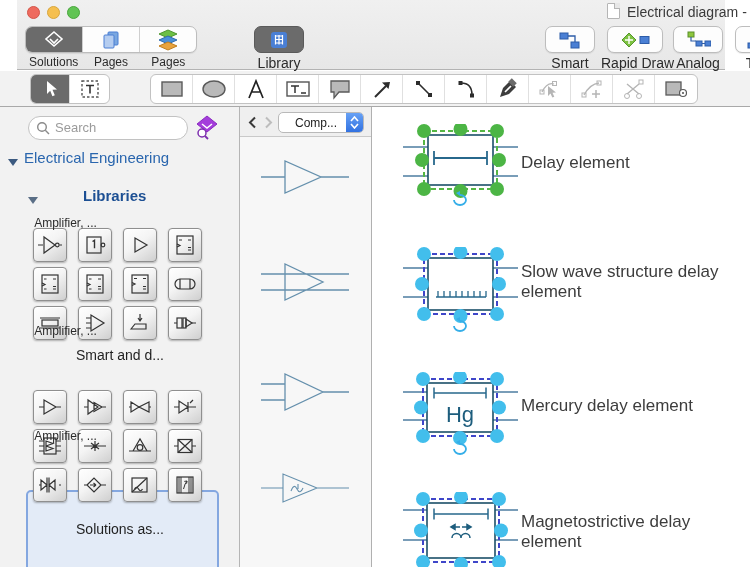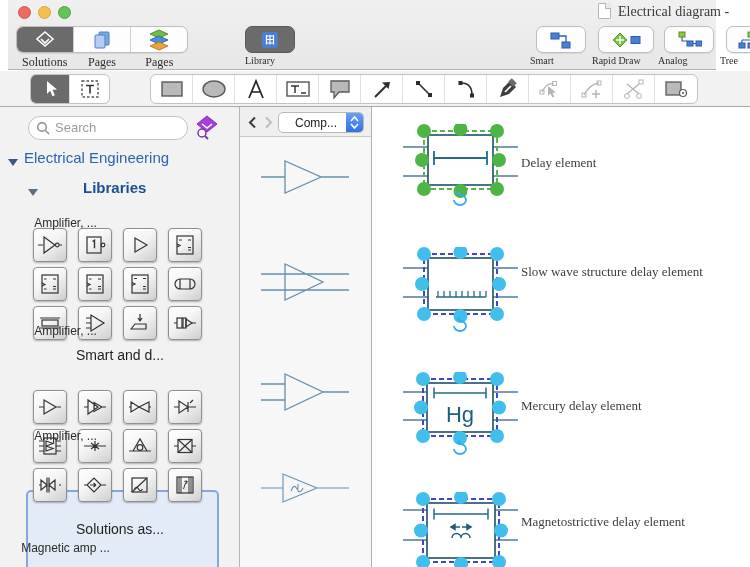--- a/index.html
+++ b/index.html
@@ -1,22 +1,22 @@
 <!DOCTYPE html>
 <html><head>
 <meta charset="utf-8">
 <style>
   * { margin:0; padding:0; box-sizing:border-box; }
   html,body { width:750px; height:567px; overflow:hidden; }
   body { font-family:"Liberation Sans",sans-serif; background:#fff; }
   #app { position:relative; width:750px; height:567px; overflow:hidden; background:#fff; }
 
   
-  .topchrome { position:absolute; left:8px; top:0; width:708px; height:70px;
-               background:linear-gradient(#f0f0f0,#e7e7e7); border-bottom:1px solid #b3b3b3;font-family:Liberation Serif, serif; }
+  .topchrome { position:absolute; left:17px; top:0; width:708px; height:70px;
+               background:linear-gradient(#f0f0f0,#e7e7e7); border-bottom:1px solid #b3b3b3; }
   .tlight { position:absolute; top:6px; width:13px; height:13px; border-radius:50%; }
   .tl-red    { left:10px; background:#ee6a5e; border:1px solid #d45549; }
   .tl-yellow { left:30px; background:#f5bf4f; border:1px solid #d9a63c; }
   .tl-green  { left:50px; background:#61c454; border:1px solid #49a63d; }
   .doc-icon { position:absolute; left:590px; top:3px; width:13px; height:16px; background:#fff;
               border:1px solid #b5b5b5; border-radius:1px; }
   .doc-icon:after { content:""; position:absolute; right:-1px; top:-1px; width:5px; height:5px;
               background:#e7e7e7; border-left:1px solid #b5b5b5; border-bottom:1px solid #b5b5b5; }
   .win-title { position:absolute; left:610px; top:4px; font-size:14px; color:#3a3a3a; white-space:nowrap; }
 
@@ -26,21 +26,21 @@
   .seg { flex:1; display:flex; align-items:center; justify-content:center; border-right:1px solid #cfcfcf; }
   .seg:last-child { border-right:none; }
   .seg.dark { background:#6b6b6b; }
   .seg-labels { position:absolute; left:8px; top:55px; width:172px; display:flex; }
   .seg-labels span { flex:1; text-align:center; font-size:12px; color:#2b2b2b; }
 
   .sq-btn { position:absolute; top:26px; height:27px; border-radius:7px; display:flex;
             align-items:center; justify-content:center; }
   .sq-btn.dark { background:#6b6b6b; border:1px solid #5a5a5a; }
   .sq-btn.light { background:#fdfdfd; border:1px solid #bdbdbd; box-shadow:0 1px 1px rgba(0,0,0,.08); }
-  .btn-label { position:absolute; top:55px; font-size:10px; color:#2b2b2b; white-space:nowrap; }
+  .btn-label { position:absolute; top:55px; font-size:14px; color:#2b2b2b; text-align:center; white-space:nowrap; }
 
   
   .toolbar2 { position:absolute; left:0; top:71px; width:750px; height:36px; background:#f2f2f2;
               border-bottom:1px solid #a9a9a9; }
   .tool-group { position:absolute; top:3px; height:30px; background:#fff; border:1px solid #c2c2c2;
                 border-radius:6px; display:flex; overflow:hidden; }
   .tool-cell { width:42px; height:28px; display:flex; align-items:center; justify-content:center;
                border-right:1px solid #e0e0e0; }
   .tool-cell:last-child { border-right:none; }
   .tool-cell.dark { background:#6b6b6b; }
@@ -83,21 +83,21 @@
   .dropdown .dd-text { flex:1; font-size:12px; color:#222; padding-left:16px; white-space:nowrap; }
   .dd-stepper { width:17px; height:21px; background:linear-gradient(#6aa4f6,#2f6fe0); border-radius:0 4px 4px 0;
                 display:flex; flex-direction:column; align-items:center; justify-content:center; gap:1px; }
   .mid-item-label { position:absolute; left:0; width:131px; text-align:center; font-size:12px; color:#2b2b2b; }
   .mid-sym { position:absolute; left:261px; }
   .mid-sym svg, .mid-sym { stroke:none; }
 
   
   .canvas { position:absolute; left:372px; top:107px; width:378px; height:460px; background:#fff; }
   .el-svg { position:absolute; }
-  .el-label { position:absolute; font-family:Liberation Serif, serif; font-size:13px; color:#3d3d3d;
+  .el-label { position:absolute; font-family:Liberation Sans, sans-serif; font-size:17px; color:#3d3d3d;
               line-height:20px; }
 </style>
 </head>
 <body>
 
 <div id="app">
 
   <div class="topchrome">
     <span class="tlight tl-red"></span>
     <span class="tlight tl-yellow"></span>
@@ -295,21 +295,21 @@
       <path d="M13,2 L23,10 L13,18 L3,10 Z" fill="#a43ddb" stroke="#8a2cc0"></path>
       <path d="M8,10 L13,14 L18,10" fill="none" stroke="#fff" stroke-width="1.5"></path>
       <circle cx="8" cy="19" r="4" fill="#fff" stroke="#7d2fae" stroke-width="1.5"></circle>
       <path d="M11,22 L14,25" stroke="#7d2fae" stroke-width="1.8"></path>
     </svg>
 
     <div class="tree-row" style="left:8px;top:42px;">
       <span class="disc"></span>
       <span class="tree-root-label">Electrical Engineering</span>
     </div>
-    <div class="tree-row" style="left:28px;top:72px;gap:45px;">
+    <div class="tree-row" style="left:28px;top:80px;gap:45px;">
       <span class="disc" style="border-top-color:#5a6e86;"></span>
       <span class="tree-child-label">Libraries</span>
     </div>
 
     <div class="libgrid" style="left:33px;top:121px;">
       <div class="libcell">
           <svg width="26" height="26" viewBox="0 0 26 26">
             <path d="M1,13 h5 M7,5 L7,21 L18,13 Z M22.5,13 h2.5"></path>
             <circle cx="20.3" cy="13" r="1.8"></circle>
           </svg>
@@ -499,21 +499,20 @@
       <path d="M0,14 h24 M0,30 h24 M24,4 L24,40 L62,22 Z M62,22 h26"></path>
     </g>
   </svg>
   <div class="mid-item-label" style="top:429px;">Amplifier,  ...</div>
 
   <svg class="mid-sym" style="top:466px;" width="90" height="44" viewBox="0 0 90 44">
     <g fill="none" stroke="#6590ad" stroke-width="1.3">
       <path d="M0,22 h22 M22,8 L22,36 L56,22 Z M56,22 h32 M30,25 q3,-8 6,-2 q3,6 6,-1 M37,18 v5" stroke-width="1.1"></path>
     </g>
   </svg>
-  <div class="mid-item-label" style="top:541px;">Magnetic amp ...</div>
 
   <div class="canvas"></div>
 
   <svg class="el-svg" style="left:400px;top:124px;" width="122" height="88" viewBox="0 0 122 88">
     <g stroke="#4d7ea1" stroke-width="1.4">
         <path d="M3,23 H28 M3,52 H28 M93,23 H118 M93,52 H118"></path>
       </g>
     <rect x="24" y="7" width="73" height="58" fill="none" stroke="#55b644" stroke-width="2" stroke-dasharray="5,3"></rect>
     <rect x="28" y="11" width="65" height="50" fill="#fff" stroke="#1b4f68" stroke-width="1.6"></rect>
     <g stroke="#27688c" stroke-width="1.8">

